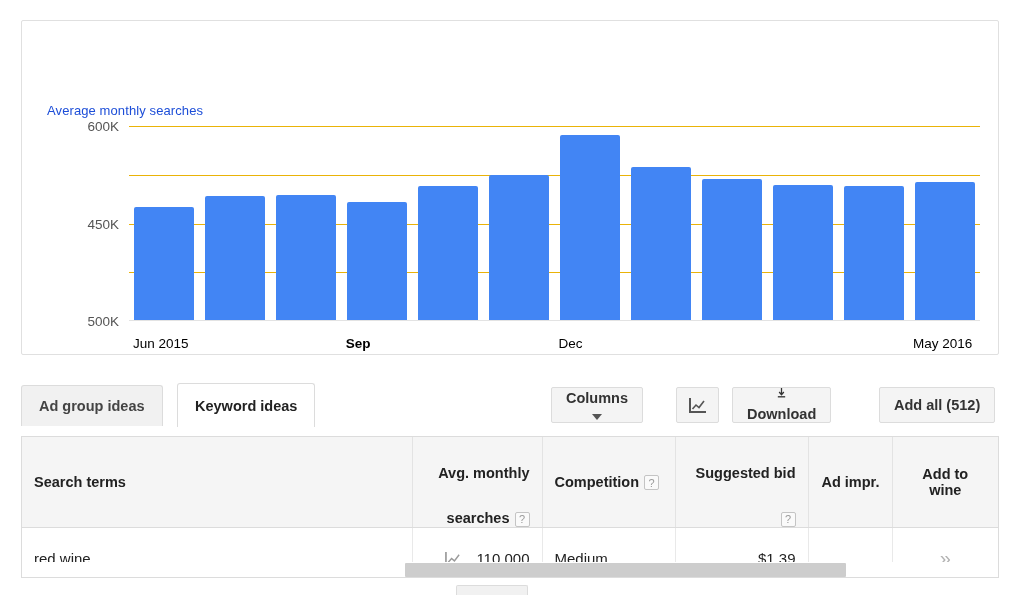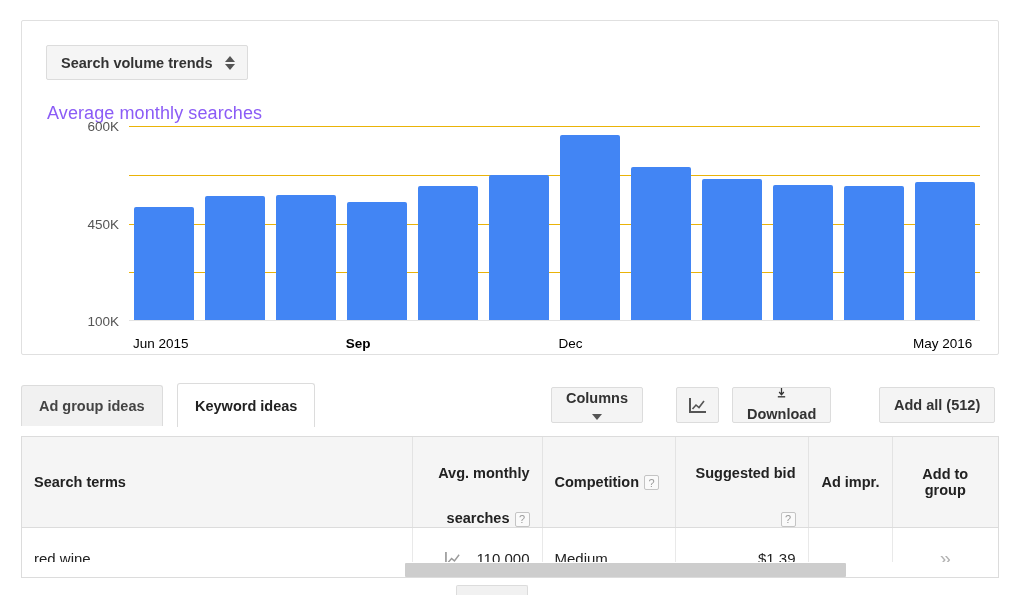--- a/index.html
+++ b/index.html
@@ -53,22 +53,22 @@
     width: 0; height: 0;
     border-left: 5px solid transparent;
     border-right: 5px solid transparent;
   }
   .updown i.up { border-bottom: 6px solid #555; }
   .updown i.dn { border-top: 6px solid #555; }
 
   .chart-title {
     position: absolute;
     left: 25px; top: 82px;
-    font-size: 18px;
-    color: #8b5cf6;
+    font-size: 13px;
+    color: #1d4ed8;
     letter-spacing: .1px;
   }
 
   
   .plot {
     position: absolute;
     left: 107px;            
     top: 105px;
     width: 851px;
     height: 195px;          
@@ -247,40 +247,33 @@
     border-radius: 2px 2px 0 0;
   }
 </style>
 </head>
 <body>
 
 <div id="root">
 
   <div class="chart-panel">
 
-    <div class="trend-select">
-      <span>Search volume trends</span>
-      <span class="updown">
-        <i class="up"></i>
-          <i class="dn"></i>
-      </span>
-    </div>
 
     <div class="chart-title">Average monthly searches</div>
 
     <div class="plot">
       <div id="gridlines">
           <div class="gridline" style="top: 0px;">
             <div class="ytick" style="top: 0px;">600K</div>
           </div>
           <div class="gridline" style="top: 48.75px;">
             <div class="ytick" style="top: 48.75px;">450K</div>
           </div>
           <div class="gridline" style="top: 97.5px;">
-            <div class="ytick" style="top: 97.5px;">100K</div>
+            <div class="ytick" style="top: 97.5px;">500K</div>
           </div>
           <div class="gridline" style="top: 146.25px;">
             <div class="ytick" style="top: 146.25px;">150K</div>
           </div>
         </div>
       <div class="baseline"></div>
       <div class="bars" id="bars">
           <div class="bar" title="Jun 2015" style="left: 5.49604px; width: 59.9246px; height: 113.1px; background: rgb(66, 133, 244);"></div>
           <div class="bar" title="Jul 2015" style="left: 76.4127px; width: 59.9246px; height: 123.825px; background: rgb(66, 133, 244);"></div>
           <div class="bar" title="Aug 2015" style="left: 147.329px; width: 59.9246px; height: 124.8px; background: rgb(66, 133, 244);"></div>
@@ -360,21 +353,21 @@
             <span>Competition</span><span class="help">?</span>
           </th>
           <th class="ta-r">
             <span class="hdr-stack">Suggested bid</span>
             <span class="hdr-stack"><span class="help">?</span></span>
           </th>
           <th class="ta-r">
             <span>Ad impr.</span>
           </th>
           <th class="ta-c sep-strong">
-            <span>Add to group</span>
+            <span>Add to wine</span>
           </th>
         </tr>
       </thead>
       <tbody>
         <tr>
           <td class="ta-l">red wine</td>
           <td class="ta-r">
             <span class="cell-flex">
               <svg class="mini-chart" width="18" height="16" viewBox="0 0 19 17">
                 <path d="M2,1 L2,15 L18,15" stroke="#9a9a9a" stroke-width="1.8" fill="none"></path>

